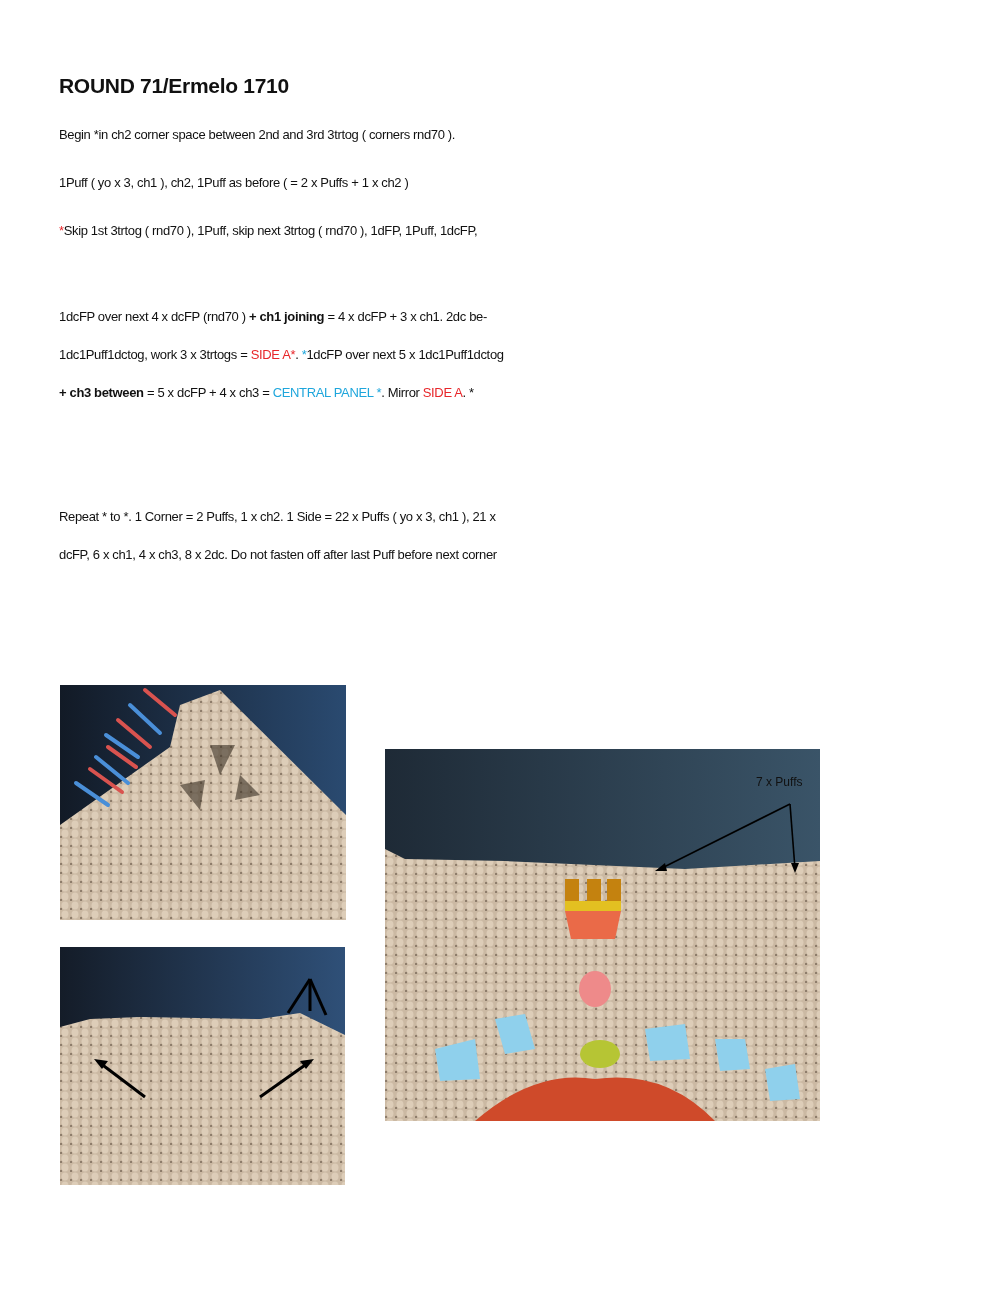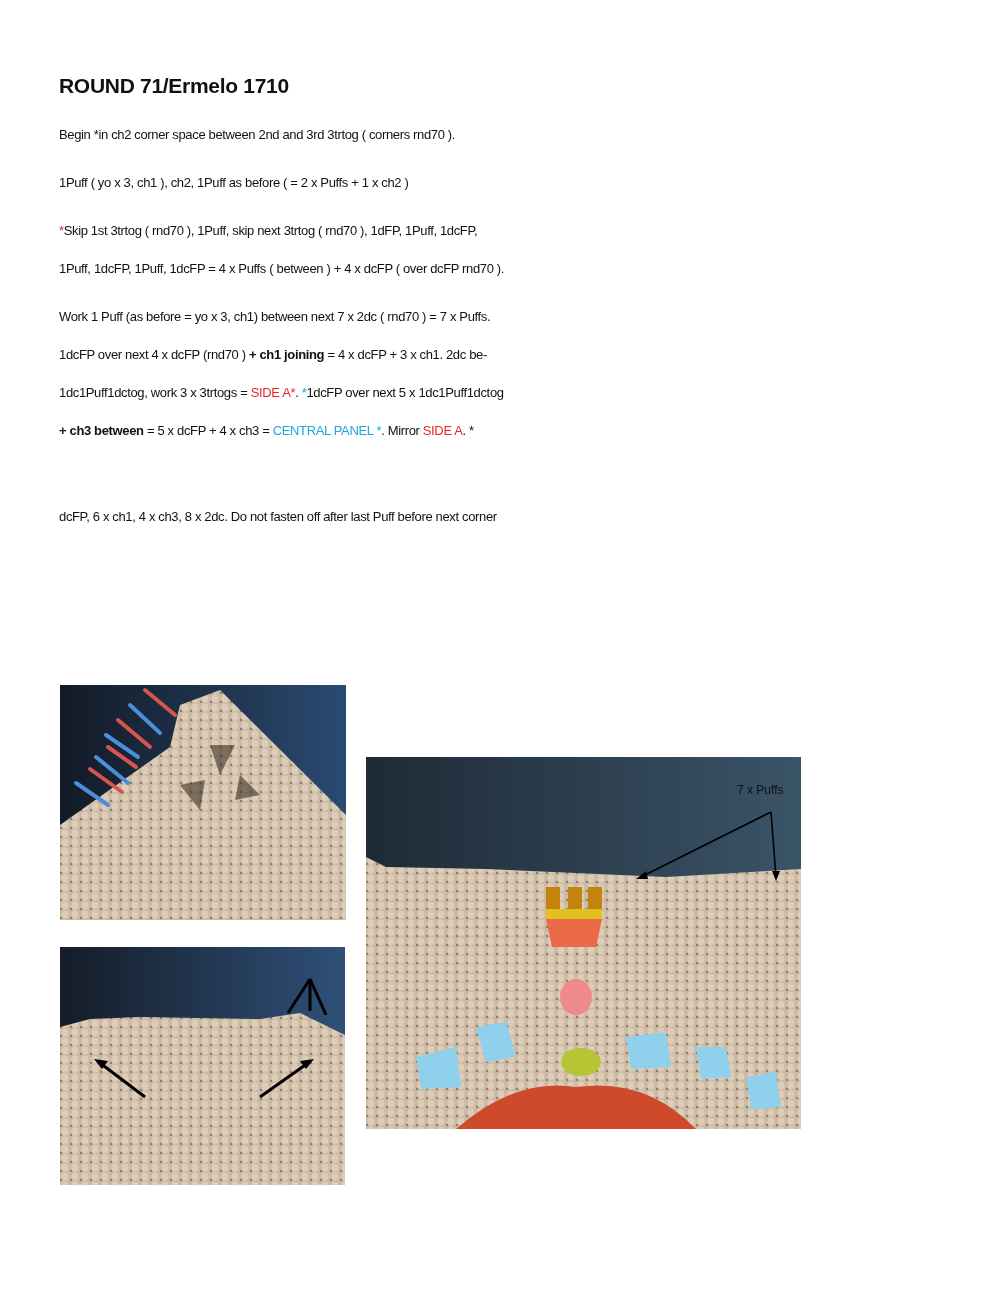--- a/index.html
+++ b/index.html
@@ -20,31 +20,30 @@
 <body>
 
 <div class="title">ROUND 71/Ermelo 1710</div>
 
 <div class="para" style="top:116px">Begin *in ch2 corner space between 2nd and 3rd 3trtog ( corners rnd70 ).</div>
 
 <div class="para" style="top:164px">1Puff ( yo x 3, ch1 ), ch2, 1Puff as before  ( = 2 x Puffs + 1 x ch2 )</div>
 
 <div class="para" style="top:212px">
   <div><span class="red">*</span><span>Skip 1st 3trtog ( rnd70 ), 1Puff, skip next 3trtog ( rnd70 ), 1dFP, 1Puff, 1dcFP,</span></div>
-  <div>1Puff, 1dcFP, 1Puff, 1dcFP = 4 x Puffs ( between ) + 4 x dcFP ( over dcFP rnd70 ).</div>
 </div>
 
 <div class="para" style="top:298px">
-  <div>Work 1 Puff (as before = yo x 3, ch1) between next 7 x 2dc ( rnd70 ) = 7 x Puffs.</div>
   <div><span>1dcFP over next 4 x dcFP (rnd70 ) </span><span class="b">+ ch1 joining</span><span> = 4 x dcFP + 3 x ch1. 2dc be-</span></div>
   <div><span>1dc1Puff1dctog, work 3 x 3trtogs = </span><span class="red">SIDE A*</span><span>. </span><span class="blue">*</span><span>1dcFP over next 5 x 1dc1Puff1dctog</span></div>
   <div><span class="b">+ ch3 between</span><span> = 5 x dcFP + 4 x ch3 = </span><span class="blue">CENTRAL PANEL *</span><span>. Mirror </span><span class="red">SIDE A</span><span>. *</span></div>
 </div>
 
 <div class="para" style="top:498px">
+  <div>Repeat * to *. 1 Corner = 2 Puffs, 1 x ch2. 1 Side = 22 x Puffs ( yo x 3, ch1 ),  21 x</div>
   <div>dcFP, 6 x ch1, 4 x ch3, 8 x 2dc. Do not fasten off after last Puff before next corner</div>
 </div>
 
 <div class="photo" style="left:60px; top:685px; width:286px; height:235px;">
   <svg viewBox="0 0 286 235" preserveAspectRatio="none">
     <defs>
       <linearGradient id="bg1" x1="0" y1="0" x2="1" y2="0">
         <stop offset="0" stop-color="#121a26"></stop>
           <stop offset="1" stop-color="#2a4a70"></stop>
       </linearGradient>
@@ -85,21 +84,21 @@
       <line x1="200" y1="150" x2="248" y2="116"></line>
       <line x1="250" y1="32" x2="228" y2="66"></line>
       <line x1="250" y1="32" x2="250" y2="64"></line>
       <line x1="250" y1="32" x2="266" y2="68"></line>
     </g>
     <polygon points="34,112 48,114 42,122" fill="#000"></polygon>
     <polygon points="254,112 240,114 246,122" fill="#000"></polygon>
   </svg>
 </div>
 
-<div class="photo" style="left:366px; top:749px; width:435px; height:372px;margin-top:8px;">
+<div class="photo" style="left:385px; top:749px; width:435px; height:372px;">
   <svg viewBox="0 0 435 372" preserveAspectRatio="none">
     <defs>
       <linearGradient id="bg3" x1="0" y1="0" x2="1" y2="0">
         <stop offset="0" stop-color="#1e2a36"></stop>
           <stop offset="1" stop-color="#3a5468"></stop>
       </linearGradient>
     </defs>
     <rect width="435" height="372" fill="url(#bg3)"></rect>
     <path d="M0,100 L20,110 L120,112 L300,120 L435,112 L435,372 L0,372 Z" fill="url(#knit)"></path>
     <rect x="180" y="130" width="14" height="22" fill="#c4820f"></rect>

